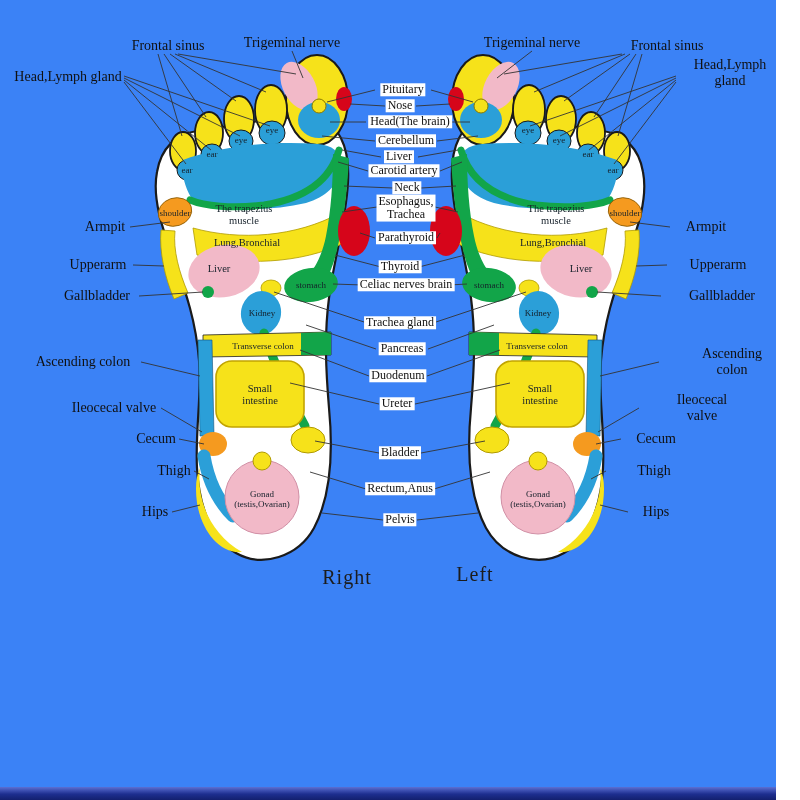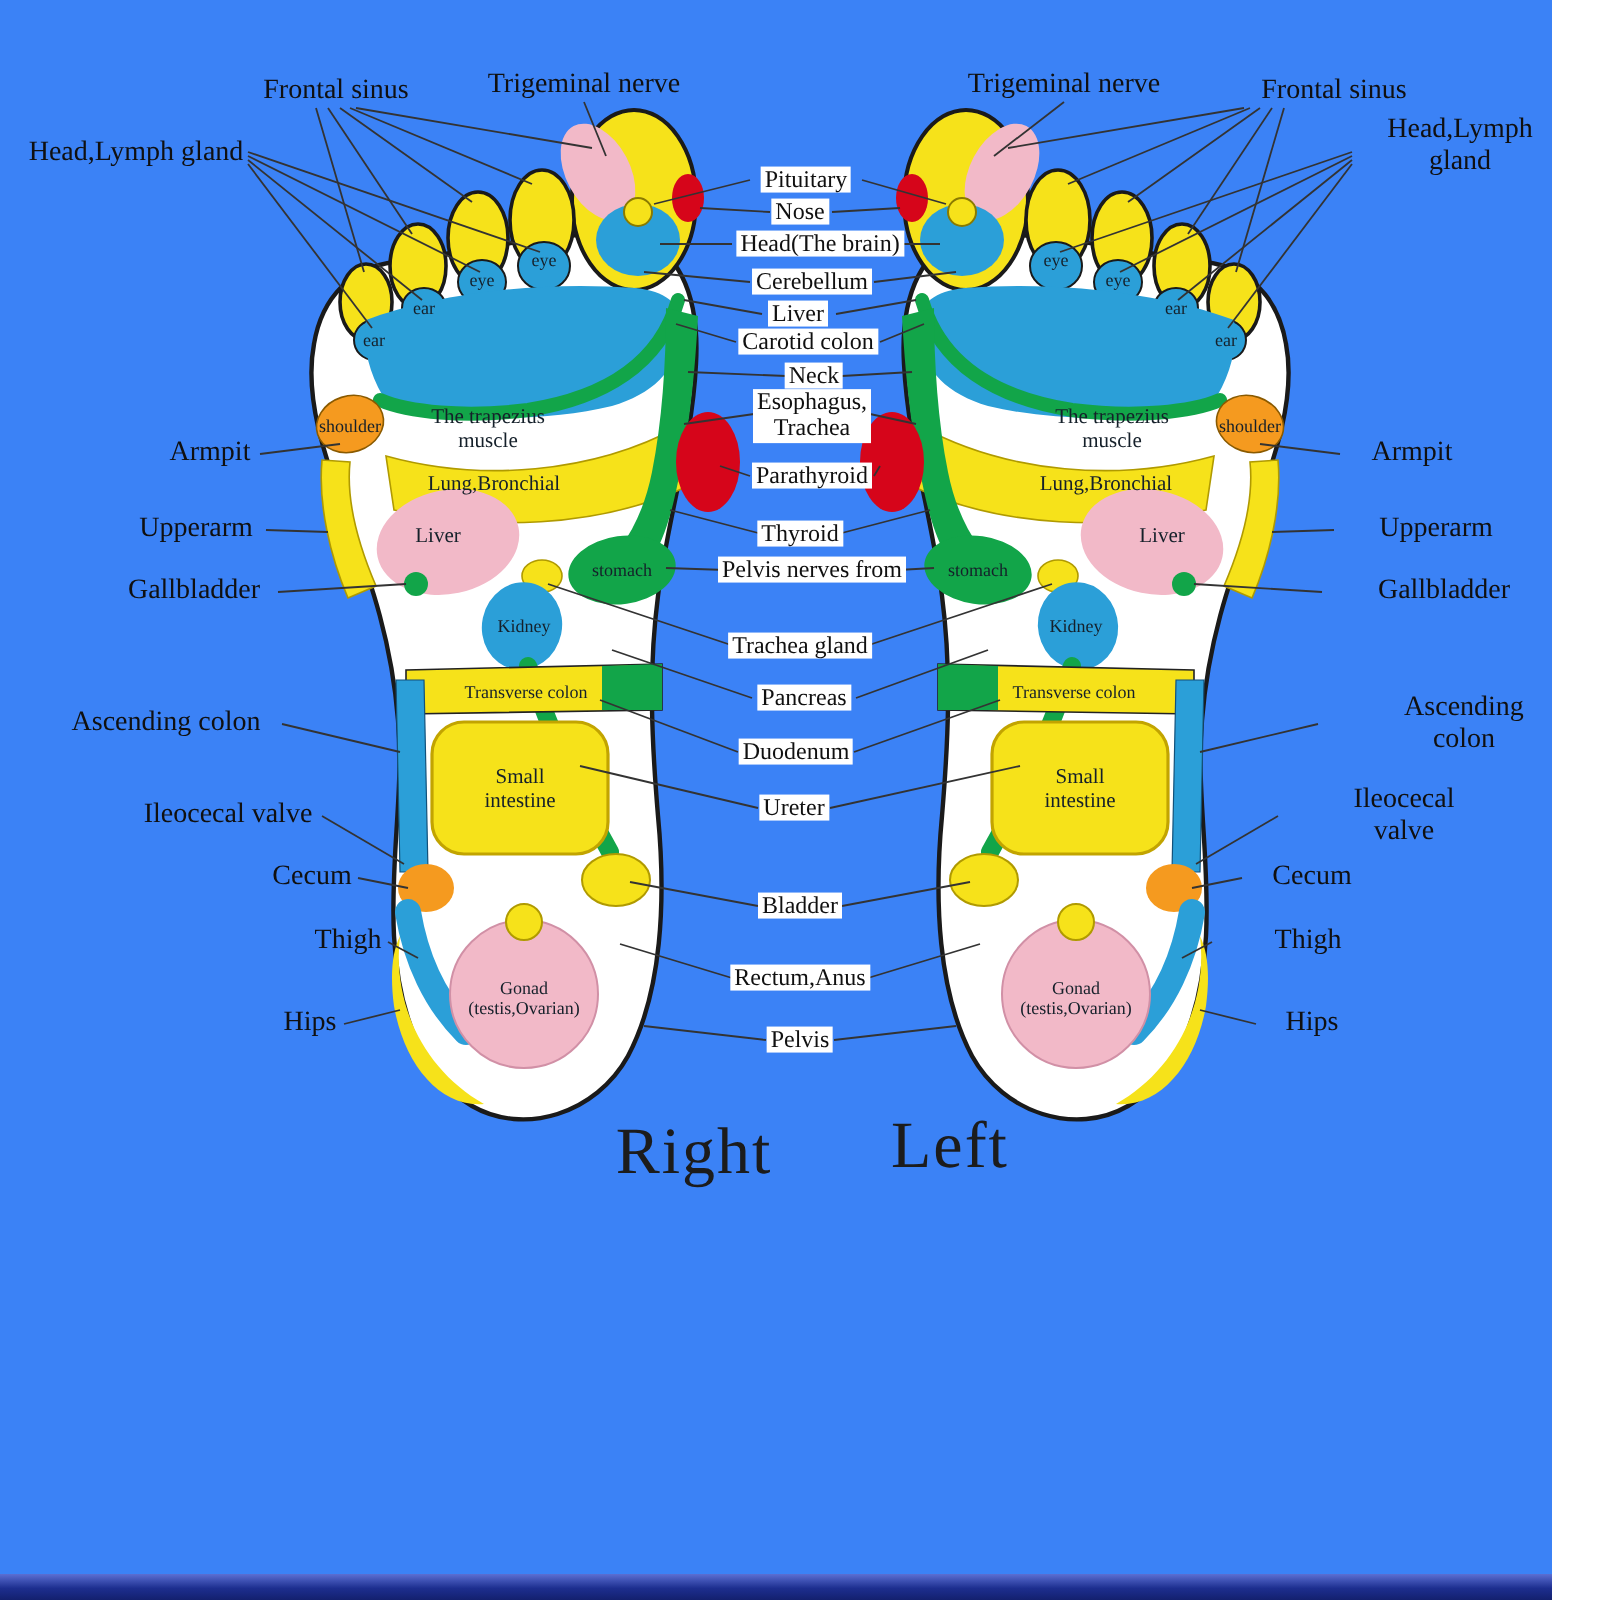--- a/index.html
+++ b/index.html
@@ -4,21 +4,21 @@
 <style>
   html,body{margin:0;padding:0;background:#fff}
   .stage{position:relative;width:776px;height:800px;background:#3b82f6;overflow:hidden;
          font-family:Liberation Serif, serif;color:#111}
   .stage svg{position:absolute;left:0;top:0}
   .lbl{position:absolute;transform:translate(-50%,-50%);font-size:14px;line-height:1.12;
        color:#101010;white-space:pre-line;text-align:center}
   .c{font-size:12px;background:#fff;padding:0 2px}
   .z{font-size:10.5px;font-weight:400;color:#15202a}
   .zs{font-size:9px;color:#15202a}
-  .footer-label{position:absolute;transform:translate(-50%,-50%);font-size:33px;
+  .footer-label{position:absolute;transform:translate(-50%,-50%);font-size:20px;
                 letter-spacing:1px;color:#1c1c1c}
   .bottombar{position:absolute;left:0;top:787px;width:800px;height:13px;
              background:linear-gradient(180deg,#5b6fd3 0%,#1d2e8f 55%,#13206e 100%)}
 </style>
 </head>
 <body>
 
 <div class="stage">
 
   <svg width="800" height="800" viewBox="0 0 800 800">
@@ -179,27 +179,27 @@
   <div class="lbl" style="left:702px;top:408px">Ileocecal valve</div>
   <div class="lbl" style="left:656px;top:439px">Cecum</div>
   <div class="lbl" style="left:654px;top:471px">Thigh</div>
   <div class="lbl" style="left:656px;top:512px">Hips</div>
 
   <div class="lbl c" style="left:403px;top:90px">Pituitary</div>
   <div class="lbl c" style="left:400px;top:106px">Nose</div>
   <div class="lbl c" style="left:410px;top:122px">Head(The brain)</div>
   <div class="lbl c" style="left:406px;top:141px">Cerebellum</div>
   <div class="lbl c" style="left:399px;top:157px">Liver</div>
-  <div class="lbl c" style="left:404px;top:171px">Carotid colon</div>
+  <div class="lbl c" style="left:404px;top:171px">Carotid artery</div>
   <div class="lbl c" style="left:407px;top:188px">Neck</div>
   <div class="lbl c" style="left:406px;top:208px">Esophagus,
 Trachea</div>
   <div class="lbl c" style="left:406px;top:238px">Parathyroid</div>
   <div class="lbl c" style="left:400px;top:267px">Thyroid</div>
-  <div class="lbl c" style="left:406px;top:285px">Pelvis nerves from</div>
+  <div class="lbl c" style="left:406px;top:285px">Celiac nerves brain</div>
   <div class="lbl c" style="left:400px;top:323px">Trachea gland</div>
   <div class="lbl c" style="left:402px;top:349px">Pancreas</div>
   <div class="lbl c" style="left:398px;top:376px">Duodenum</div>
   <div class="lbl c" style="left:397px;top:404px">Ureter</div>
   <div class="lbl c" style="left:400px;top:453px">Bladder</div>
   <div class="lbl c" style="left:400px;top:489px">Rectum,Anus</div>
   <div class="lbl c" style="left:400px;top:520px">Pelvis</div>
 
   <div class="lbl zs" style="left:241px;top:140px">eye</div>
   <div class="lbl zs" style="left:272px;top:130px">eye</div>

